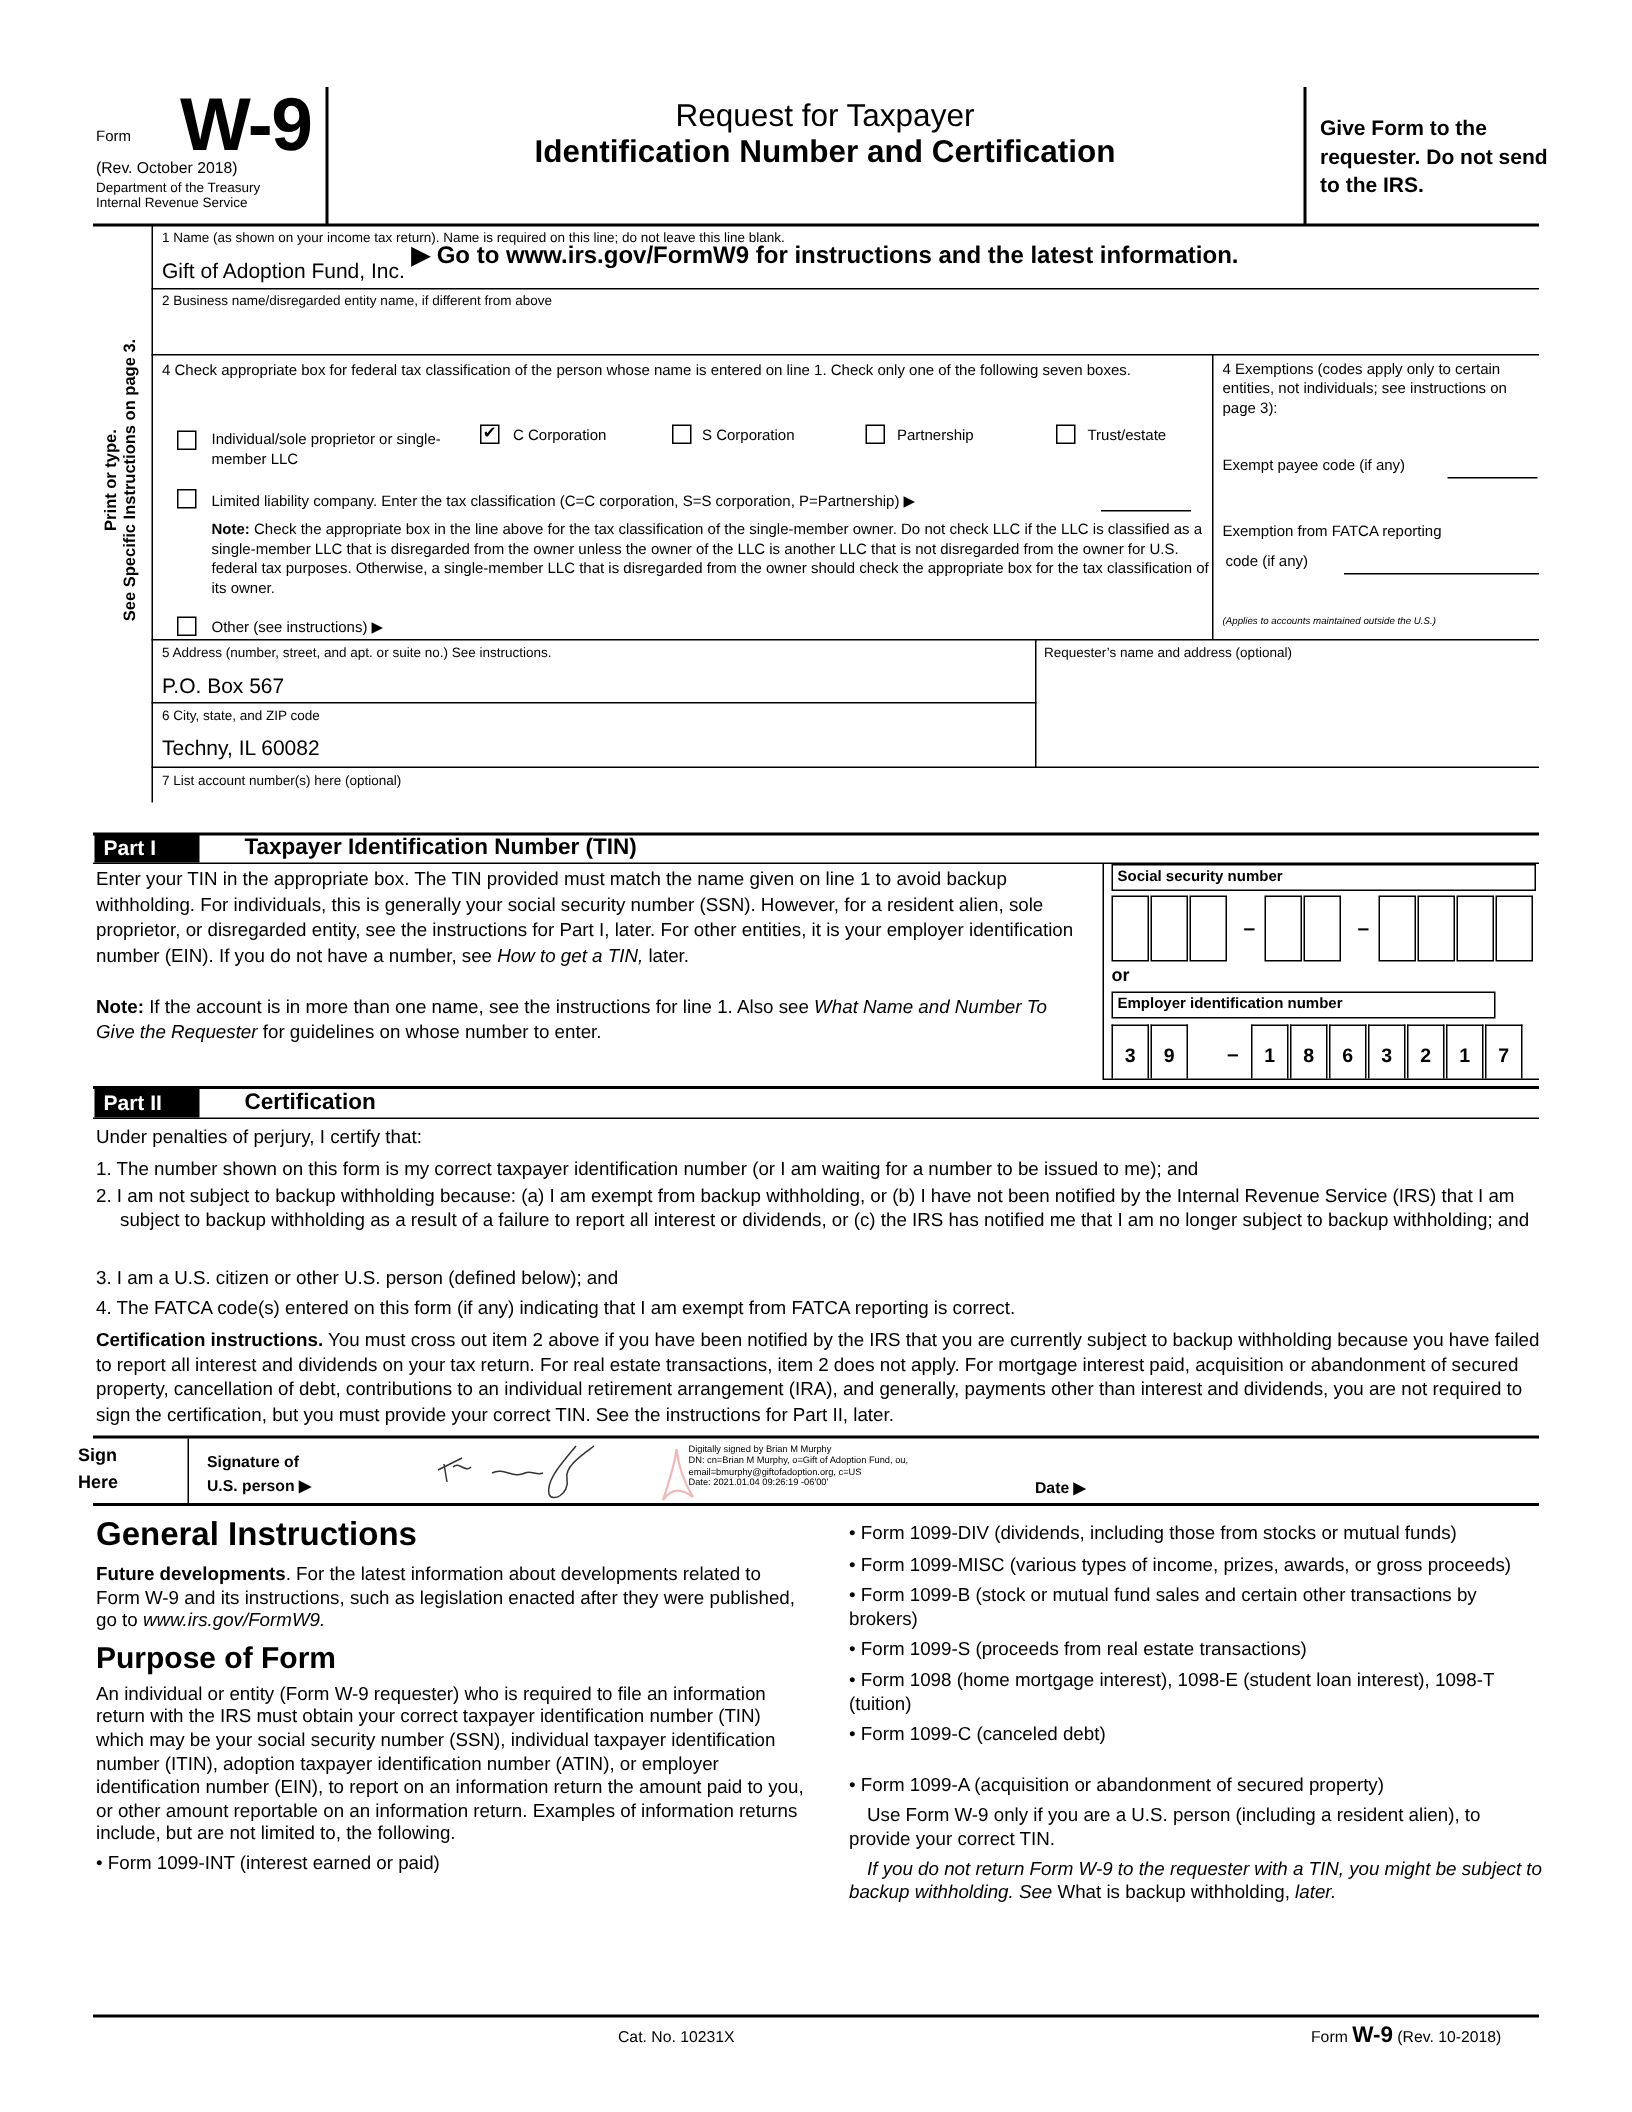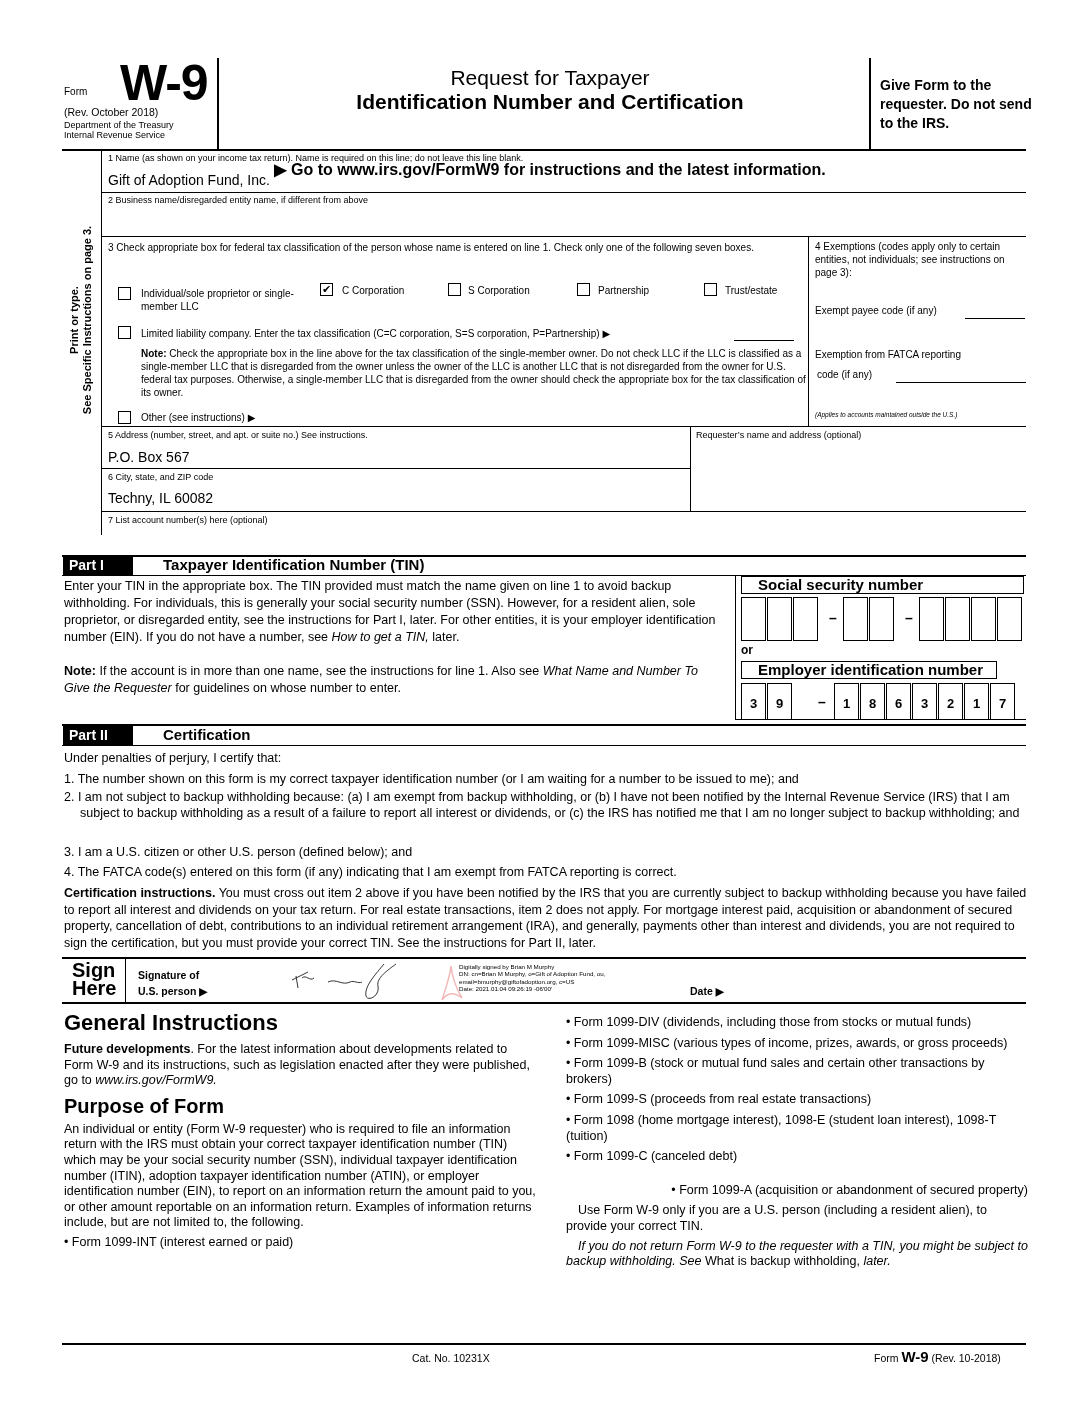--- a/index.html
+++ b/index.html
@@ -26,21 +26,21 @@
   .value { font-size: 14px; }
   .cb { position: absolute; width: 13px; height: 13px; border: 1px solid #000; background: #fff; font-size: 11px; line-height: 11px; text-align: center; }
 
   #side-text { left: 68px; top: 470px; width: 300px; transform-origin: 0 0; transform: rotate(-90deg); font-size: 11px; font-weight: bold; line-height: 13px; text-align: center; }
 
   .part-tag { position: absolute; background: #000; color: #fff; font-weight: bold; font-size: 14px; padding: 1px 6px; height: 19px; }
   .part-title { position: absolute; font-weight: bold; font-size: 15px; }
   .para { font-size: 12.5px; line-height: 17px; }
   .digit-box { position: absolute; border: 1px solid #000; width: 25px; height: 44px; font-size: 13px; font-weight: bold; text-align: center; line-height: 44px; }
   .ein-box { position: absolute; border-left: 1px solid #000; border-right: 1px solid #000; border-top: 1px solid #000; width: 25px; height: 36px; font-size: 13px; font-weight: bold; text-align: center; line-height: 40px; }
-  .box-header { position: absolute; border: 1px solid #000; height: 18px; font-size: 15px; font-weight: bold; padding-left: 16px; line-height: 16px; }
+  .box-header { position: absolute; border: 1px solid #000; height: 18px; font-size: 10px; font-weight: bold; padding-left: 3px; line-height: 16px; }
   .cert-item { position: absolute; left: 64px; width: 970px; font-size: 12.5px; line-height: 16px; }
   .gi-h { font-size: 22px; font-weight: bold; }
   .gi-p { font-size: 12.5px; line-height: 15.6px; }
   .sig-small { font-size: 6.2px; line-height: 7.4px; }
   .underline-blank { position: absolute; height: 1px; background: #000; }
 </style>
 </head>
 <body>
 
 <div class="abs" id="form-word">Form</div>
@@ -67,21 +67,21 @@
 </div>
 
 <div class="abs label-xs" style="left:108px; top:153px;">1  Name (as shown on your income tax return). Name is required on this line; do not leave this line blank.</div>
 <div class="abs value" style="left:108px; top:172px; width:700px; height:20px;">Gift of Adoption Fund, Inc.</div>
 <div class="hline" style="left:101px; top:192px; width:925px; height:1px;"></div>
 
 <div class="abs label-xs" style="left:108px; top:195px;">2  Business name/disregarded entity name, if different from above</div>
 <div class="abs value" style="left:108px; top:212px; width:700px; height:20px;"></div>
 <div class="hline" style="left:101px; top:236px; width:925px; height:1px;"></div>
 
-<div class="abs label-s" style="left:108px; top:241px; width:700px; line-height:13px; padding-left:0;">3  Check appropriate box for federal tax classification of the person whose name is entered on line 1. Check only one of the following seven boxes.</div>
+<div class="abs label-s" style="left:108px; top:241px; width:700px; line-height:13px; padding-left:0;">4  Check appropriate box for federal tax classification of the person whose name is entered on line 1. Check only one of the following seven boxes.</div>
 
 <div class="cb" style="left:118px; top:287px;"></div>
 <div class="abs label-s" style="left:141px; top:287px; width:170px; line-height:13px;">Individual/sole proprietor or single-member LLC</div>
 
 <div class="cb" style="left:320px; top:283px;"><span>✔</span></div>
 <div class="abs label-s" style="left:342px; top:285px;">C Corporation</div>
 
 <div class="cb" style="left:448px; top:283px;"></div>
 <div class="abs label-s" style="left:468px; top:285px;">S Corporation</div>
 
@@ -173,21 +173,21 @@
 <div class="hline" style="left:62px; top:745px; width:964px; height:1px;"></div>
 
 <div class="cert-item" style="top:750px;">Under penalties of perjury, I certify that:</div>
 <div class="cert-item" style="top:771px;">1. The number shown on this form is my correct taxpayer identification number (or I am waiting for a number to be issued to me); and</div>
 <div class="cert-item" style="top:789px; padding-left:16px; text-indent:-16px;">2. I am not subject to backup withholding because: (a) I am exempt from backup withholding, or (b) I have not been notified by the Internal Revenue Service (IRS) that I am subject to backup withholding as a result of a failure to report all interest or dividends, or (c) the IRS has notified me that I am no longer subject to backup withholding; and</div>
 <div class="cert-item" style="top:844px;">3. I am a U.S. citizen or other U.S. person (defined below); and</div>
 <div class="cert-item" style="top:864px;">4. The FATCA code(s) entered on this form (if any) indicating that I am exempt from FATCA reporting is correct.</div>
 <div class="cert-item" style="top:885px; line-height:16.5px;"><span class="b">Certification instructions.</span><span> You must cross out item 2 above if you have been notified by the IRS that you are currently subject to backup withholding because you have failed to report all interest and dividends on your tax return. For real estate transactions, item 2 does not apply. For mortgage interest paid, acquisition or abandonment of secured property, cancellation of debt, contributions to an individual retirement arrangement (IRA), and generally, payments other than interest and dividends, you are not required to sign the certification, but you must provide your correct TIN. See the instructions for Part II, later.</span></div>
 
 <div class="hline" style="left:62px; top:957px; width:964px; height:2px;"></div>
-<div class="abs b" style="left:72px; top:961px; font-size:20px; line-height:18px;">
+<div class="abs b" style="left:52px; top:961px; font-size:12px; line-height:18px;">
   <div>Sign</div>
   <div>Here</div>
 </div>
 <div class="vline" style="left:125px; top:959px; width:1px; height:44px;"></div>
 <div class="abs b" style="left:138px; top:967px; font-size:10.5px; line-height:16px;">
   <div>Signature of</div>
   <div>U.S. person ▶</div>
 </div>
 <div class="abs" style="left:280px; top:960px; width:180px; height:42px;">
   <svg width="180" height="42" viewBox="0 0 180 42">
@@ -218,21 +218,21 @@
 </div>
 
 <div class="abs" style="left:566px; top:1015px; width:462px;">
   <div id="right-bullets">
       <div class="gi-p" style="margin-bottom: 5px;">• Form 1099-DIV (dividends, including those from stocks or mutual funds)</div>
       <div class="gi-p" style="margin-bottom: 5px;">• Form 1099-MISC (various types of income, prizes, awards, or gross proceeds)</div>
       <div class="gi-p" style="margin-bottom: 5px;">• Form 1099-B (stock or mutual fund sales and certain other transactions by brokers)</div>
       <div class="gi-p" style="margin-bottom: 5px;">• Form 1099-S (proceeds from real estate transactions)</div>
       <div class="gi-p" style="margin-bottom: 5px;">• Form 1098 (home mortgage interest), 1098-E (student loan interest), 1098-T (tuition)</div>
       <div class="gi-p" style="margin-bottom: 18px;">• Form 1099-C (canceled debt)</div>
-      <div class="gi-p" style="margin-bottom: 5px; text-align: right;">• Form 1099-A (acquisition or abandonment of secured property)</div>
+      <div class="gi-p" style="margin-bottom: 5px;">• Form 1099-A (acquisition or abandonment of secured property)</div>
     </div>
   <div class="gi-p" style="text-indent:12px; margin-bottom:4px;">Use Form W-9 only if you are a U.S. person (including a resident alien), to provide your correct TIN.</div>
   <div class="gi-p" style="text-indent:12px;"><span class="i">If you do not return Form W-9 to the requester with a TIN, you might be subject to backup withholding. See </span><span>What is backup withholding,</span><span class="i"> later.</span></div>
 </div>
 
 <div class="hline" style="left:62px; top:1343px; width:964px; height:2px;"></div>
 <div class="abs" style="left:412px; top:1352px; font-size:10.5px;">Cat. No. 10231X</div>
 <div class="abs" style="left:874px; top:1348px; font-size:10.5px;"><span>Form</span> <span class="b" style="font-size:15px;">W-9</span> <span>(Rev. 10-2018)</span></div>
 
 <div class="hline" style="left: 736px; top: 719px; width: 290px; height: 1px;"></div>

